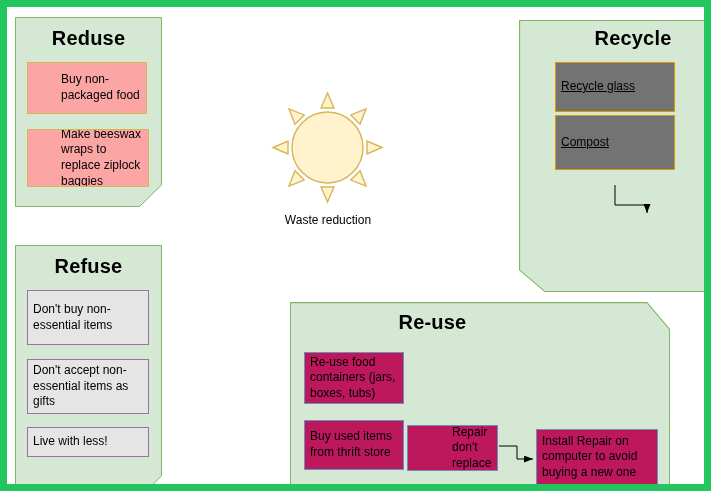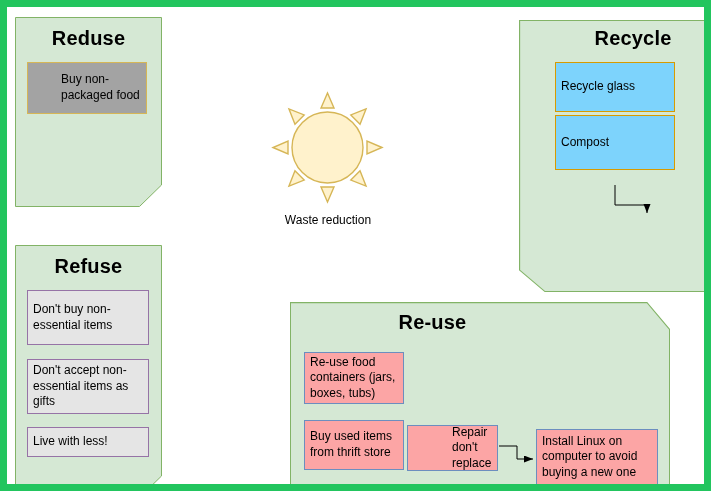--- a/index.html
+++ b/index.html
@@ -5,24 +5,24 @@
   * { margin:0; padding:0; box-sizing:border-box; }
   html,body { background:#fff; font-family:"Liberation Sans", sans-serif; color:#000; }
   .canvas { position:relative; width:711px; height:491px; background:#ffffff; border:7px solid #22c55e; overflow:hidden; }
 
   .panel { position:absolute; }
   .panel-bg { position:absolute; left:0; top:0; width:100%; height:100%; display:block; }
   .panel-bg polygon { fill:#d5e8d4; stroke:#82b366; stroke-width:1; }
   .panel-title { position:absolute; left:0; right:0; text-align:center; font-weight:bold; font-size:20px; letter-spacing:.2px; }
 
   .node { position:absolute; display:flex; align-items:center; padding:3px 5px; font-size:12px; line-height:1.3; border:1px solid; overflow:hidden; }
-  .node.yellow { background:#a3a3a3; border-color:#d6b656;padding-left:33px; }
-  .node.orange { background:#7dd3fc; border-color:#d79b00; }
+  .node.yellow { background:#fca5a5; border-color:#d6b656;padding-left:33px; }
+  .node.orange { background:#737373; border-color:#d79b00;text-decoration:underline; }
   .node.purple { background:#e5e5e5; border-color:#9673a6; }
-  .node.blue   { background:#fca5a5; border-color:#6c8ebf; }
+  .node.blue   { background:#be185d; border-color:#6c8ebf; }
 
   .panel.reduse  { left:8px;   top:10px;  width:147px; height:190px; }
   .panel.refuse  { left:8px;   top:238px; width:147px; height:253px; }
   .panel.recycle { left:512px; top:13px;  width:228px; height:272px; }
   .panel.reuse   { left:283px; top:295px; width:380px; height:232px; }
 
   .panel.reduse  .panel-title { top:10px; }
   .panel.refuse  .panel-title { top:10px; }
   .panel.recycle .panel-title { top:7px; }
   .panel.reuse   .panel-title { top:9px; left:-95px; }
@@ -36,20 +36,21 @@
 <body>
 
 <div class="canvas">
 
   <div class="panel reduse">
     <svg class="panel-bg" viewBox="0 0 147 190" preserveAspectRatio="none">
       <polygon points="0.5,0.5 146.5,0.5 146.5,168 124.5,189.5 0.5,189.5"></polygon>
     </svg>
     <div class="panel-title">Reduse</div>
     <div class="node yellow" style="left:12px; top:45px; width:120px; height:52px;">Buy non-packaged food</div>
+    <div class="node yellow" style="left:12px; top:112px; width:122px; height:58px;">Make beeswax wraps to replace ziplock baggies</div>
   </div>
 
   <div class="panel refuse">
     <svg class="panel-bg" viewBox="0 0 147 253" preserveAspectRatio="none">
       <polygon points="0.5,0.5 146.5,0.5 146.5,231 124.5,252.5 0.5,252.5"></polygon>
     </svg>
     <div class="panel-title">Refuse</div>
     <div class="node purple" style="left:12px; top:45px; width:122px; height:55px;">Don't buy non-essential items</div>
     <div class="node purple" style="left:12px; top:114px; width:122px; height:55px;">Don't accept non-essential items as gifts</div>
     <div class="node purple" style="left:12px; top:182px; width:122px; height:30px;">Live with less!</div>
@@ -65,21 +66,21 @@
   </div>
 
   <div class="panel reuse">
     <svg class="panel-bg" viewBox="0 0 380 196" preserveAspectRatio="none">
       <polygon points="0.5,0.5 357,0.5 379.5,23 379.5,195.5 0.5,195.5"></polygon>
     </svg>
     <div class="panel-title">Re-use</div>
     <div class="node blue" style="left:14px; top:50px; width:100px; height:52px;">Re-use food containers (jars, boxes, tubs)</div>
     <div class="node blue" style="left:14px; top:118px; width:100px; height:50px;">Buy used items from thrift store</div>
     <div class="node blue" style="left:117px; top:123px; width:91px; height:46px;padding-left:44px;">Repair don't replace</div>
-    <div class="node blue" style="left:246px; top:127px; width:122px; height:56px;">Install Linux on computer to avoid buying a new one</div>
+    <div class="node blue" style="left:246px; top:127px; width:122px; height:56px;">Install Repair on computer to avoid buying a new one</div>
   </div>
 
   <svg class="overlay" viewBox="0 0 711 491">
     <defs>
       <marker id="arrowhead" markerWidth="10" markerHeight="8" refX="9" refY="3.5" orient="auto" markerUnits="userSpaceOnUse">
         <path d="M0,0 L9,3.5 L0,7 Z" fill="#000"></path>
       </marker>
     </defs>
 
     <g>

